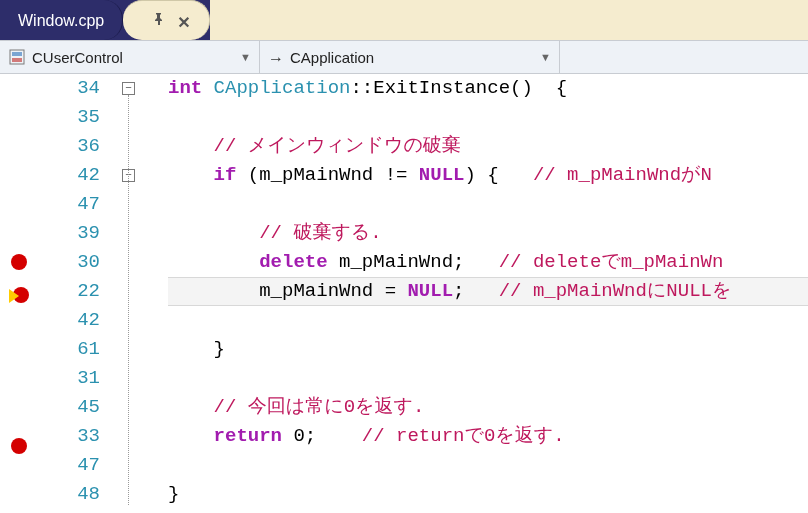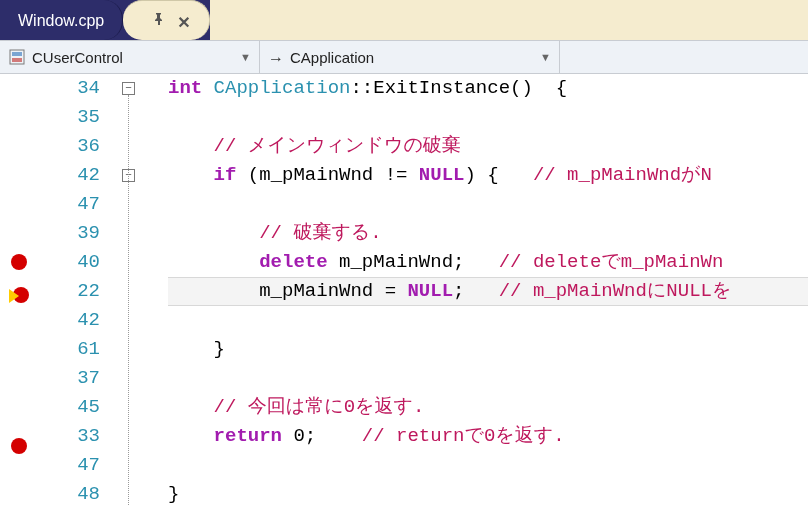--- a/index.html
+++ b/index.html
@@ -198,25 +198,25 @@
       <div class="row"></div>
       <div class="row"></div>
     </div>
   <div class="linenum-col" id="linenum-col">
       <div class="row">34</div>
       <div class="row">35</div>
       <div class="row">36</div>
       <div class="row">42</div>
       <div class="row">47</div>
       <div class="row">39</div>
-      <div class="row">40</div>
+      <div class="row">30</div>
       <div class="row">22</div>
       <div class="row">42</div>
       <div class="row">61</div>
-      <div class="row">37</div>
+      <div class="row">31</div>
       <div class="row">45</div>
       <div class="row">33</div>
       <div class="row">47</div>
       <div class="row">48</div>
     </div>
   <div class="outline-col" id="outline-col">
       <div class="row">
         <div class="fold-box" style="top: 8px;">−</div>
       </div>
       <div class="row"></div>

